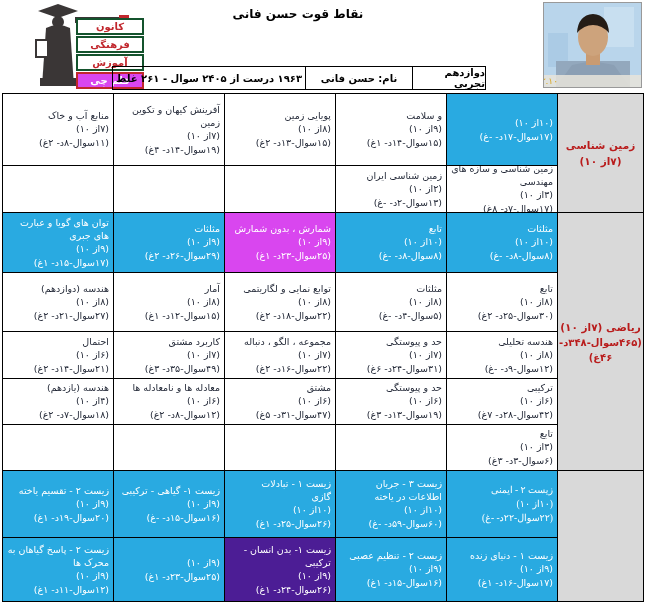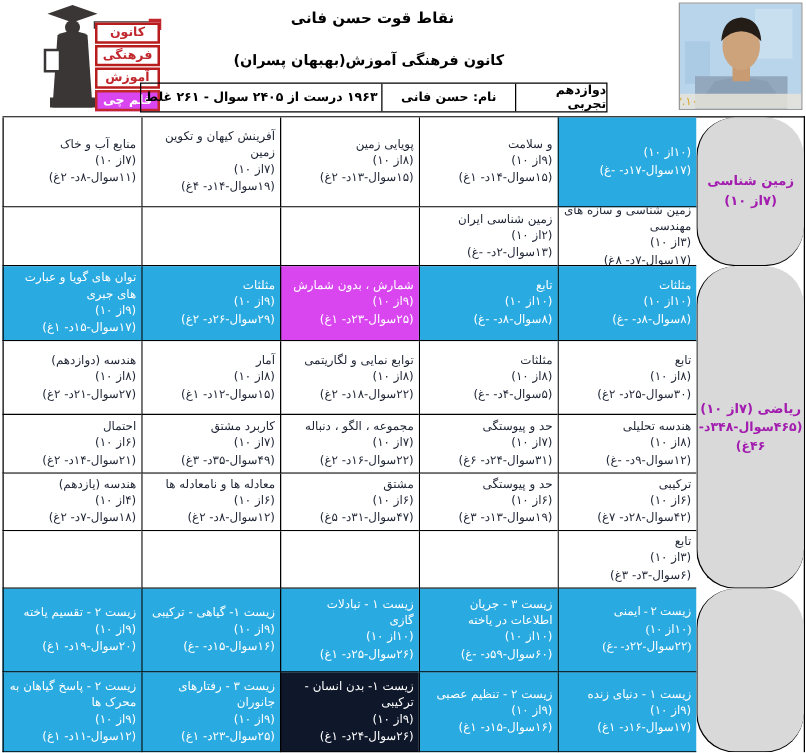--- a/index.html
+++ b/index.html
@@ -13,41 +13,41 @@
   .infobar{position:absolute;top:66px;left:112px;width:372px;height:22px;
          border:1px solid #000;display:flex;direction:rtl;}
   .infobar .ic{display:flex;align-items:center;justify-content:center;
          font-size:10px;font-weight:bold;color:#000;}
   .ic.name{width:106px;border-left:1px solid #000;}
   .ic.grade{width:72px;border-left:1px solid #000;}
   .ic.sum{flex:1;}
   
   .logo{position:absolute;top:2px;left:20px;width:112px;height:86px;direction:ltr;}
   .logo .boxes{position:absolute;top:16px;left:56px;width:52px;}
-  .lbox{box-sizing:border-box;width:52px;height:17px;border:2px solid #b91c1c;background:#fff;
+  .lbox{box-sizing:border-box;width:68px;height:17px;border:2px solid #14532d;background:#fff;
         color:#c1272d;font-size:10px;font-weight:bold;display:flex;align-items:center;
         justify-content:center;margin-bottom:1px;}
   .lbox.badge{background:#d946ef;color:#fff;border-color:#c1272d;}
   
   .photo{position:absolute;top:2px;right:3px;width:99px;height:86px;border:1px solid #999;
          box-sizing:border-box;}
   
   .grid{position:absolute;top:93px;left:2px;width:641px;display:grid;direction:rtl;
         grid-template-columns:86px 111px 111px 111px 111px 111px;
         grid-template-rows:72px 47px 60px 59px 47px 46px 46px 67px 64px;
         border-top:1px solid #000;border-right:1px solid #000;}
   .cell,.cat{box-sizing:border-box;border-left:1px solid #000;border-bottom:1px solid #000;
         background:#fff;overflow:hidden;}
   .cell{display:flex;flex-direction:column;justify-content:center;
         padding:1px 4px;text-align:right;color:#1e2433;}
   .cell .tt{font-size:9.5px;line-height:13px;}
   .cell .tr,.cell .ts{font-size:9.5px;line-height:14px;}
   .cell.hl{color:#fff;}
   .cat{grid-column:1;display:flex;flex-direction:column;justify-content:center;
-        align-items:center;text-align:center;color:#a21caf;font-weight:bold;padding:1px 2px;border-radius:31px;}
+        align-items:center;text-align:center;color:#b91c1c;font-weight:bold;padding:1px 2px;}
   .cat .cl{font-size:10.5px;line-height:16px;}
   .cat .cs{font-size:10px;line-height:15px;}
   .catA{grid-row:1 / span 2;}
   .catB{grid-row:3 / span 5;}
   .catC{grid-row:8 / span 2;}
   .wm{filter:blur(0.6px);}
 </style>
 </head>
 <body>
 
@@ -66,21 +66,20 @@
     </svg>
     <div class="boxes">
       <div class="lbox">کانون</div>
       <div class="lbox">فرهنگی</div>
       <div class="lbox">آموزش</div>
       <div class="lbox badge">قلم چی</div>
     </div>
   </div>
 
   <div class="title">نقاط قوت حسن فانی</div>
-  <div class="subtitle">کانون فرهنگی آموزش(بهبهان پسران)</div>
 
   <div class="infobar">
     <div class="ic grade">دوازدهم تجربی</div>
     <div class="ic name">نام: حسن فانی</div>
     <div class="ic sum">۱۹۶۳ درست از ۲۴۰۵ سوال - ۲۶۱ غلط</div>
   </div>
 
   <div class="photo">
     <svg width="97" height="84" viewBox="0 0 97 84">
       <rect x="0" y="0" width="97" height="84" fill="#b9d5eb"></rect>
@@ -294,27 +293,26 @@
     <div class="cell hl" style="background: rgb(41, 170, 225);">
       <div class="tt">زیست ۱ - دنیای زنده</div>
       <div class="tr">(۹از ۱۰)</div>
       <div class="ts">(۱۷سوال-۱۶د- ۱غ)</div>
     </div>
     <div class="cell hl" style="background: rgb(41, 170, 225);">
       <div class="tt">زیست ۲ - تنظیم عصبی</div>
       <div class="tr">(۹از ۱۰)</div>
       <div class="ts">(۱۶سوال-۱۵د- ۱غ)</div>
     </div>
-    <div class="cell hl" style="background: #0f172a;">
+    <div class="cell hl" style="background: #4c1d95;">
       <div class="tt">زیست ۱- بدن انسان - ترکیبی</div>
       <div class="tr">(۹از ۱۰)</div>
       <div class="ts">(۲۶سوال-۲۴د- ۱غ)</div>
     </div>
     <div class="cell hl" style="background: rgb(41, 170, 225);">
-      <div class="tt">زیست ۳ - رفتارهای جانوران</div>
       <div class="tr">(۹از ۱۰)</div>
       <div class="ts">(۲۵سوال-۲۳د- ۱غ)</div>
     </div>
     <div class="cell hl" style="background: rgb(41, 170, 225);">
       <div class="tt">زیست ۲ - پاسخ گیاهان به محرک ها</div>
       <div class="tr">(۹از ۱۰)</div>
       <div class="ts">(۱۲سوال-۱۱د- ۱غ)</div>
     </div>
 
   </div>

